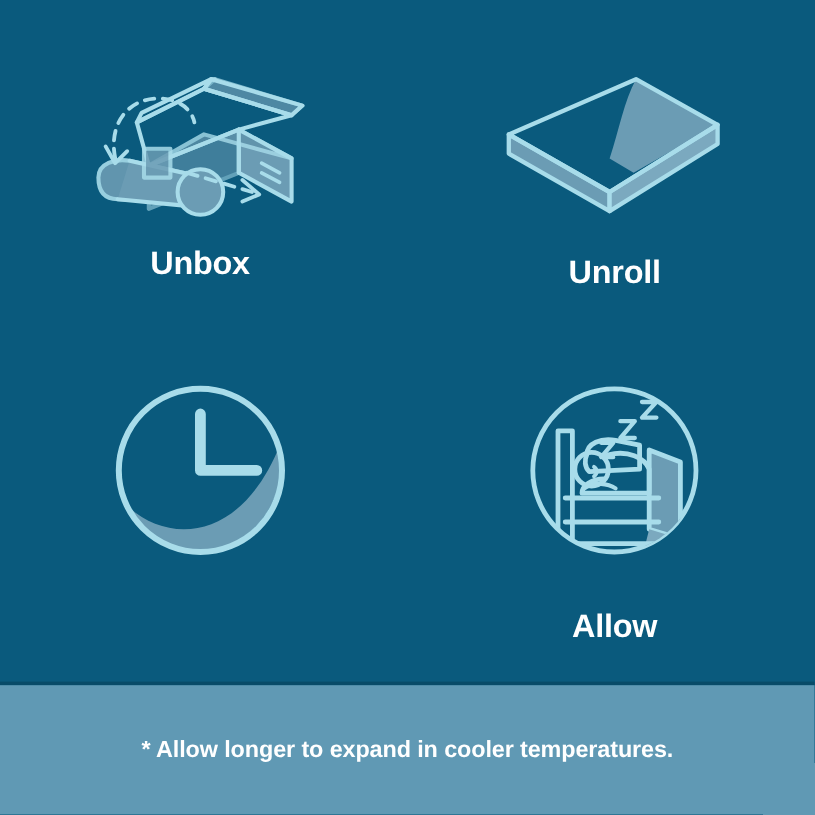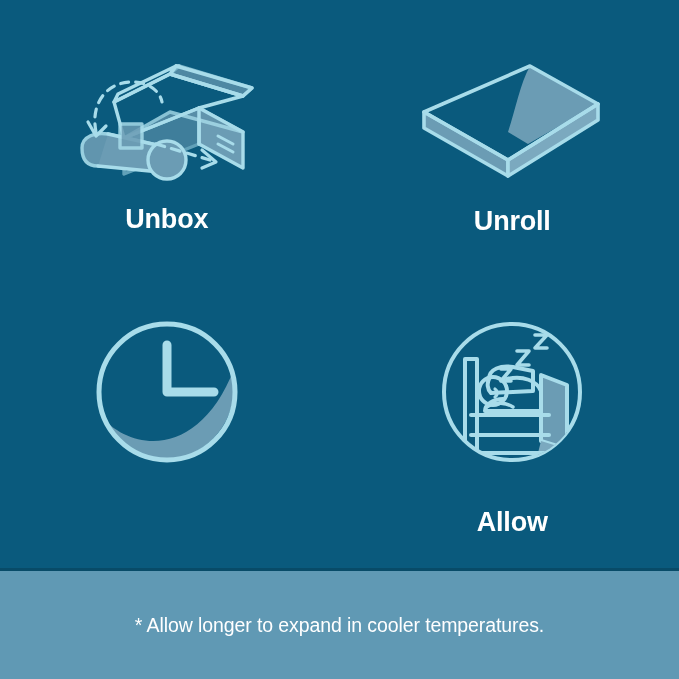--- a/index.html
+++ b/index.html
@@ -39,21 +39,21 @@
     color: #ffffff;
     font-weight: bold;
     font-size: 27px;
     line-height: 1.15;
     text-align: center;
     letter-spacing: -0.2px;
   }
   .step-1 .step-icon { margin-top: 44px; }
   .step-1 .step-label { margin-top: 20px; }
   .step-2 .step-icon { margin-top: 52px; }
-  .step-2 .step-label { margin-top: 24px; }
+  .step-2 .step-label { margin-top: 30px; }
   .step-3 .step-icon { margin-top: 26px; }
   .step-3 .step-label { margin-top: 22px; }
   .step-4 .step-icon { margin-top: 26px; }
   .step-4 .step-label { margin-top: 40px; }
 
   .divider-line {
     position: absolute;
     left: 0;
     top: 568px;
     width: 679px;
@@ -67,21 +67,21 @@
     width: 679px;
     height: 108px;
     background: #6099b4;
     display: flex;
     align-items: center;
     justify-content: center;
   }
   .footer-note {
     color: #ffffff;
     font-size: 19.5px;
-    font-weight: normal;
+    font-weight: bold;
     text-align: center;
     letter-spacing: -0.1px;
   }
 </style>
 </head>
 <body>
 
 <div id="infographic">
 
   <div class="steps-area">

